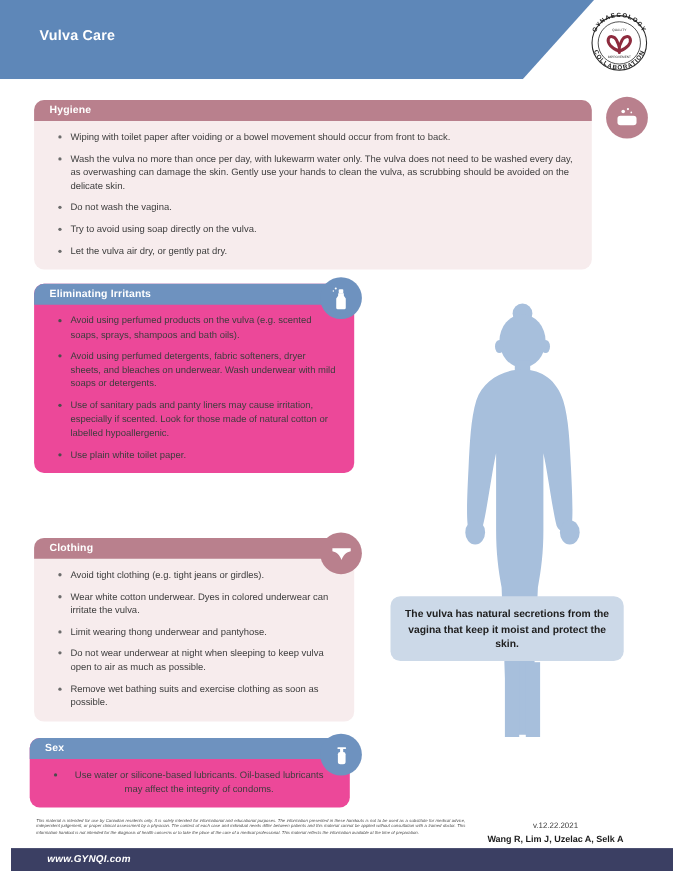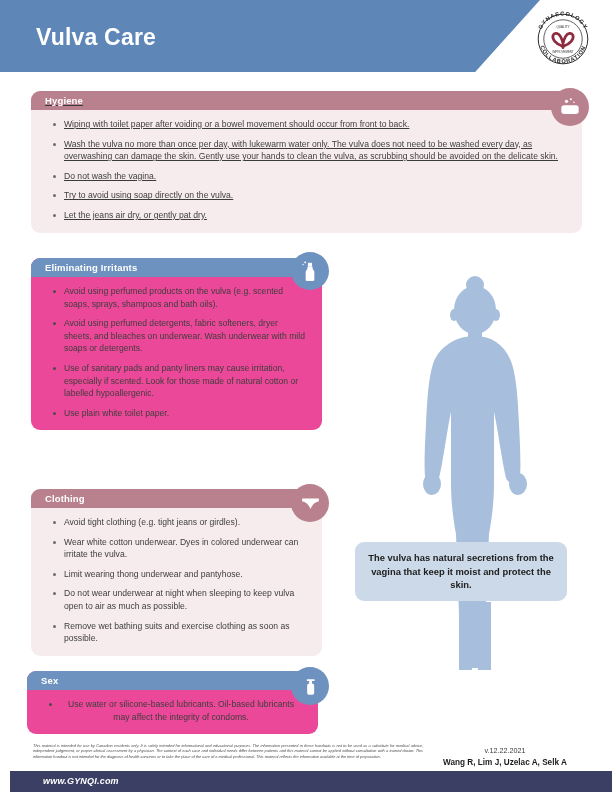--- a/index.html
+++ b/index.html
@@ -23,21 +23,21 @@
     width: 540px;
     height: 72px;
     background: #5e87b8;
     border-bottom-right-radius: 16px;
     -webkit-clip-path: polygon(0 0, 100% 0, 88% 100%, 0 100%);
     clip-path: polygon(0 0, 100% 0, 88% 100%, 0 100%);
   }
   .header-title {
     position: absolute;
     left: 36px; top: 24px;
-    font-size: 23px;
+    font-size: 13px;
     font-weight: bold;
     color: #ffffff;
     letter-spacing: 0.2px;
   }
 
   
   .logo {
     position: absolute;
     right: 18px; top: 8px;
     width: 62px; height: 62px;
@@ -200,31 +200,31 @@
     <text x="50" y="33" font-size="5" fill="#333" text-anchor="middle" font-family="Liberation Sans, sans-serif">QUALITY</text>
     <text x="50" y="72" font-size="4.6" fill="#333" text-anchor="middle" font-family="Liberation Sans, sans-serif">IMPROVEMENT</text>
     <g stroke="#8e2b3e" stroke-width="4.4" fill="none" stroke-linecap="round">
       <path d="M 50,62 C 38,58 32,50 34,44 C 36,39 43,40 46,46 L 50,55"></path>
       <path d="M 50,62 C 62,58 68,50 66,44 C 64,39 57,40 54,46 L 50,55"></path>
       <line x1="50" y1="53" x2="50" y2="64"></line>
     </g>
   </svg>
 </div>
 
-<div class="card theme-rose" style="left:31px; top:91px; width:551px;text-decoration:underline;">
+<div class="card theme-rose" style="left:31px; top:91px; width:507px;">
   <div class="card-body">
     <div class="card-head">
       <span>Hygiene</span>
     </div>
     <ul class="bullets">
       <li>Wiping with toilet paper after voiding or a bowel movement should occur from front to back.</li>
       <li>Wash the vulva no more than once per day, with lukewarm water only. The vulva does not need to be washed every day, as overwashing can damage the skin. Gently use your hands to clean the vulva, as scrubbing should be avoided on the delicate skin.</li>
       <li>Do not wash the vagina.</li>
       <li>Try to avoid using soap directly on the vulva.</li>
-      <li>Let the jeans air dry, or gently pat dry.</li>
+      <li>Let the vulva air dry, or gently pat dry.</li>
     </ul>
   </div>
 </div>
 <div class="icon-badge badge-rose" style="left:551px; top:88px;">
   <svg viewBox="0 0 30 30" width="26" height="26" aria-hidden="true">
     <rect x="5" y="13" width="20" height="10" rx="3.2" fill="#ffffff"></rect>
     <circle cx="11" cy="8.5" r="1.9" fill="#ffffff"></circle>
     <circle cx="16" cy="6" r="1.2" fill="#ffffff"></circle>
     <circle cx="19.5" cy="9.5" r="0.9" fill="#ffffff"></circle>
   </svg>

